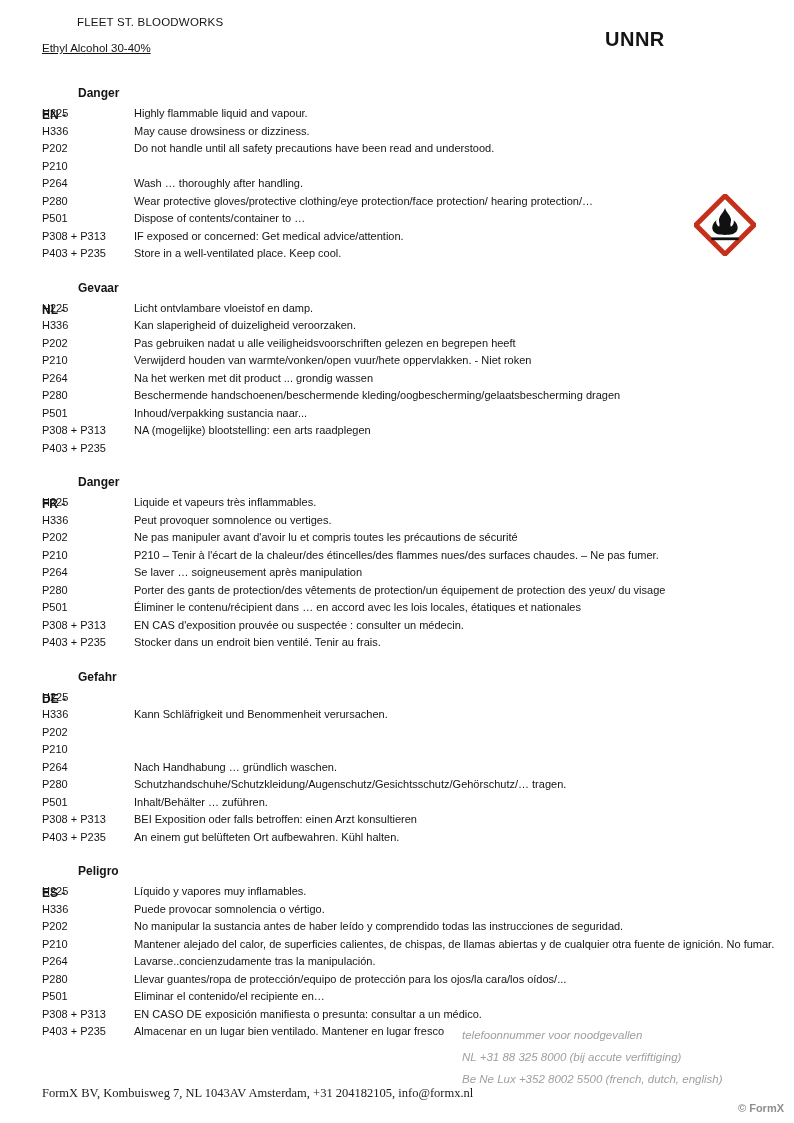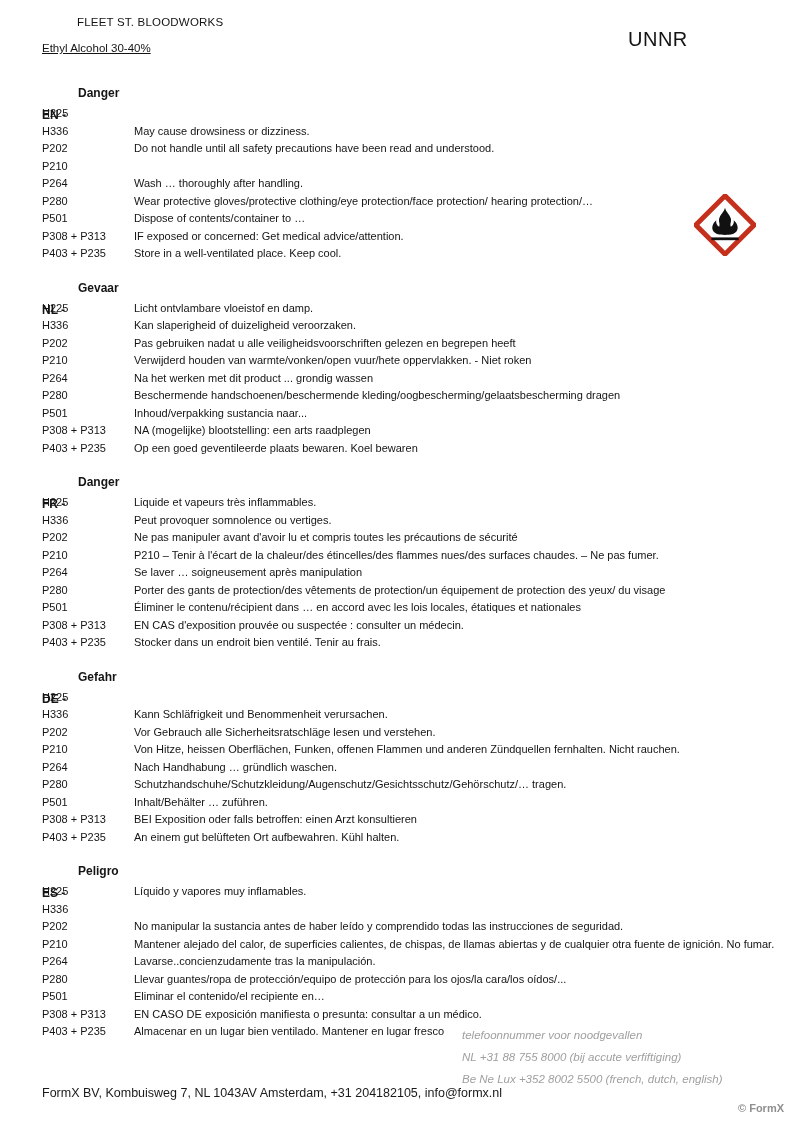--- a/index.html
+++ b/index.html
@@ -8,57 +8,58 @@
     width:794px; height:1123px;
     font-family:"Liberation Sans", sans-serif;
     color:#141414;
     position:relative;
     overflow:hidden;
   }
   .page { position:absolute; inset:0; background:#fff; }
 
   .company   { position:absolute; left:42px; top:16px;  font-size:11.5px; letter-spacing:0.2px;padding-left:35px; }
   .product   { position:absolute; left:42px; top:42px;  font-size:11.5px;text-decoration:underline; }
-  .unnr      { position:absolute; left:628px; top:28px; font-size:20px; font-weight:normal; letter-spacing:0.5px; }
+  .unnr      { position:absolute; left:605px; top:28px; font-size:20px; font-weight:bold; letter-spacing:0.5px; }
 
   .sections  { position:absolute; left:42px; top:86px; width:712px; }
   .section   { margin-bottom:18px; }
   .sec-head  { display:flex; font-weight:bold; font-size:12px; height:19px; line-height:14px; }
   .sec-head .lang   { width:36px; flex:none;margin-top:22px; }
   .sec-head .signal { flex:1; }
   .row       { display:flex; font-size:11px; line-height:17.5px; }
   .row .code { width:92px; flex:none; }
   .row .text { flex:1; white-space:nowrap; }
 
   .pictogram { position:absolute; left:694px; top:194px; width:62px; height:62px; }
   .pictogram svg { width:100%; height:100%; display:block; }
 
   .emergency { position:absolute; left:462px; top:1028px; font-size:11.5px; color:#9f9f9f; }
   .emergency div { margin-bottom:8px; line-height:14px;font-style:italic; }
 
-  .footer-address { position:absolute; left:42px; top:1086px; font-size:12.5px; color:#1a1a1a; }
+  .footer-address { position:absolute; left:42px; top:1086px; font-size:12.5px; color:#1a1a1a;font-family:Liberation Serif, serif; }
   .copyright      { position:absolute; right:10px; top:1102px; font-size:11px; color:#8f8f8f;font-weight:bold; }
 </style>
 </head>
 <body>
 
 <div class="page">
 
   <div class="company">FLEET ST. BLOODWORKS</div>
   <div class="product">Ethyl Alcohol 30-40%</div>
   <div class="unnr">UNNR</div>
 
   <div class="sections" id="sections">
       <div class="section">
         <div class="sec-head">
           <span class="lang">EN -</span>
           <span class="signal">Danger</span>
         </div>
         <div class="row">
           <span class="code">H225</span>
+          <span class="text">Highly flammable liquid and vapour.</span>
         </div>
         <div class="row">
           <span class="code">H336</span>
           <span class="text">May cause drowsiness or dizziness.</span>
         </div>
         <div class="row">
           <span class="code">P202</span>
           <span class="text">Do not handle until all safety precautions have been read and understood.</span>
         </div>
         <div class="row">
@@ -117,21 +118,20 @@
         <div class="row">
           <span class="code">P501</span>
           <span class="text">Inhoud/verpakking sustancia naar...</span>
         </div>
         <div class="row">
           <span class="code">P308 + P313</span>
           <span class="text">NA (mogelijke) blootstelling: een arts raadplegen</span>
         </div>
         <div class="row">
           <span class="code">P403 + P235</span>
-          <span class="text">Op een goed geventileerde plaats bewaren. Koel bewaren</span>
         </div>
       </div>
       <div class="section">
         <div class="sec-head">
           <span class="lang">FR -</span>
           <span class="signal">Danger</span>
         </div>
         <div class="row">
           <span class="code">H225</span>
           <span class="text">Liquide et vapeurs très inflammables.</span>
@@ -176,25 +176,23 @@
         </div>
         <div class="row">
           <span class="code">H225</span>
         </div>
         <div class="row">
           <span class="code">H336</span>
           <span class="text">Kann Schläfrigkeit und Benommenheit verursachen.</span>
         </div>
         <div class="row">
           <span class="code">P202</span>
-          <span class="text">Vor Gebrauch alle Sicherheitsratschläge lesen und verstehen.</span>
-        </div>
-        <div class="row">
-          <span class="code">P210</span>
-          <span class="text">Von Hitze, heissen Oberflächen, Funken, offenen Flammen und anderen Zündquellen fernhalten. Nicht rauchen.</span>
+        </div>
+        <div class="row">
+          <span class="code">P210</span>
         </div>
         <div class="row">
           <span class="code">P264</span>
           <span class="text">Nach Handhabung … gründlich waschen.</span>
         </div>
         <div class="row">
           <span class="code">P280</span>
           <span class="text">Schutzhandschuhe/Schutzkleidung/Augenschutz/Gesichtsschutz/Gehörschutz/… tragen.</span>
         </div>
         <div class="row">
@@ -214,20 +212,21 @@
         <div class="sec-head">
           <span class="lang">ES -</span>
           <span class="signal">Peligro</span>
         </div>
         <div class="row">
           <span class="code">H225</span>
           <span class="text">Líquido y vapores muy inflamables.</span>
         </div>
         <div class="row">
           <span class="code">H336</span>
+          <span class="text">Puede provocar somnolencia o vértigo.</span>
         </div>
         <div class="row">
           <span class="code">P202</span>
           <span class="text">No manipular la sustancia antes de haber leído y comprendido todas las instrucciones de seguridad.</span>
         </div>
         <div class="row">
           <span class="code">P210</span>
           <span class="text">Mantener alejado del calor, de superficies calientes, de chispas, de llamas abiertas y de cualquier otra fuente de ignición. No fumar.</span>
         </div>
         <div class="row">
@@ -266,20 +265,20 @@
         C72.5 55 70 47.5 64 42.5
         C65 46.5 63.5 50.5 59.5 53
         C57.5 48.5 60.5 45 59.5 40
         C58 33 52 30 50 22 Z"></path>
       <rect x="28" y="70" width="44" height="4.5" fill="#111111"></rect>
     </svg>
   </div>
 
   <div class="emergency">
     <div>telefoonnummer voor noodgevallen</div>
-    <div>NL +31 88 755 8000 (bij accute verfiftiging)</div>
+    <div>NL +31 88 325 8000 (bij accute verfiftiging)</div>
     <div>Be Ne Lux +352 8002 5500 (french, dutch, english)</div>
   </div>
 
   <div class="footer-address">FormX BV, Kombuisweg 7, NL 1043AV Amsterdam, +31 204182105, info@formx.nl</div>
   <div class="copyright">© FormX</div>
 
 </div>
 
 </body></html>

